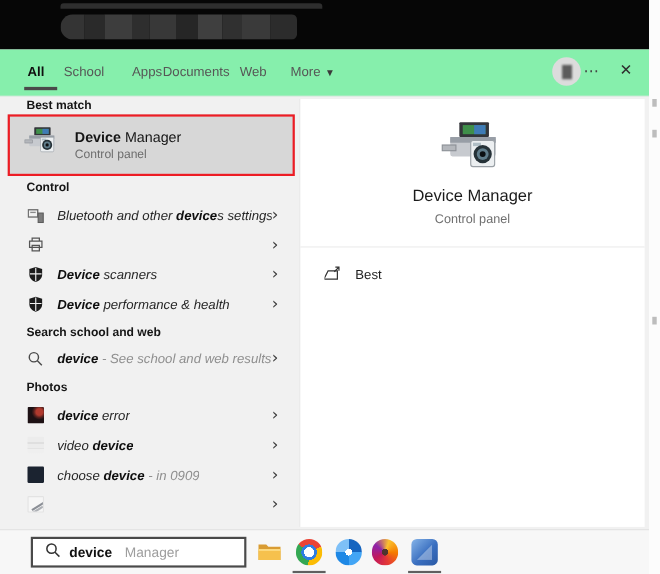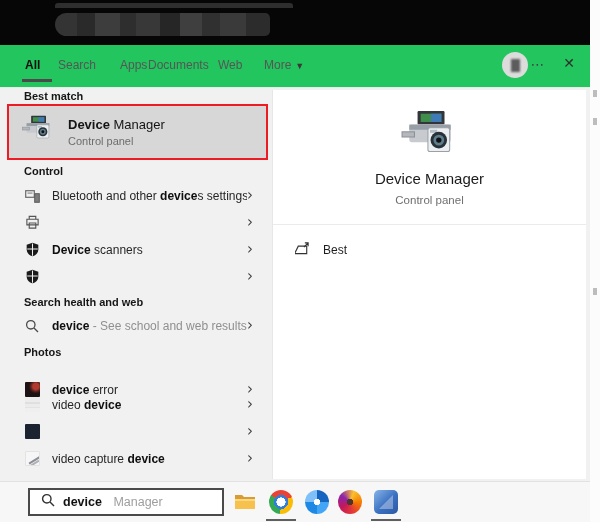--- a/index.html
+++ b/index.html
@@ -6,21 +6,21 @@
   html,body { width:600px; height:522px; background:#fff; font-family:"Liberation Sans","DejaVu Sans",sans-serif; overflow:hidden; }
   .screen { position:relative; width:600px; height:522px; background:#fff; }
 
   
   .titlebar { position:absolute; left:0; top:0; width:590px; height:45px; background:#060606; }
   .tabhint { position:absolute; left:55px; top:3px; width:238px; height:5px; background:#2e2e2e; border-radius:3px 3px 0 0; }
   .redact { position:absolute; left:55px; top:13px; width:215px; height:23px; border-radius:12px 5px 5px 12px; overflow:hidden; display:flex; }
   .redact i { display:block; height:100%; }
 
   
-  .tabbar { position:absolute; left:0; top:45px; width:590px; height:43px; background:#22c55e; border-bottom:1px solid #e9e9e9; }
+  .tabbar { position:absolute; left:0; top:45px; width:590px; height:43px; background:#86efac; border-bottom:1px solid #e9e9e9; }
   .tab { position:absolute; top:13px; font-size:12px; color:#565656; cursor:default; white-space:nowrap; }
   .tab.active { color:#0f0f0f; font-weight:bold; }
   .tab .caret { font-size:9px; color:#3a3a3a; margin-left:4px; }
   .tab-underline { position:absolute; left:22px; top:34px; width:30px; height:3px; background:#4a4a4a; }
   .avatar { position:absolute; left:502px; top:7px; width:26px; height:26px; border-radius:50%; background:#dcdcdc; display:flex; align-items:center; justify-content:center; }
   .avatar i { display:block; width:9px; height:13px; background:#5c5c5c; filter:blur(1px); }
   .dots { position:absolute; left:527px; top:11px; width:22px; text-align:center; font-size:14px; color:#444; letter-spacing:1px; }
   .closex { position:absolute; left:560px; top:10px; width:18px; text-align:center; font-size:14px; color:#2f2f2f; }
 
   
@@ -29,21 +29,21 @@
 
   .bmframe { position:absolute; left:7px; top:16px; width:261px; height:56px; background:#d7d7d7; border:2px solid #ed1c24; }
   .bmitem { display:flex; align-items:center; height:100%; padding-left:13px; gap:14px; }
   .bmtext { display:flex; flex-direction:column; gap:3px; }
   .bmtitle { font-size:13px; color:#141414; }
   .bmtitle b { font-weight:bold; }
   .bmsub { font-size:11px; color:#6d6d6d; }
 
   .row { position:absolute; left:0; width:272px; height:27px; display:flex; align-items:center; padding:0 19px 0 24px; }
   .ric { flex:0 0 16px; width:16px; display:flex; align-items:center; justify-content:center; margin-right:12px; }
-  .rt { font-size:12px; color:#262626; white-space:nowrap; overflow:hidden; }
+  .rt { font-size:12px; color:#262626; white-space:nowrap; overflow:hidden;font-style:italic; }
   .rt b { font-weight:bold; color:#0f0f0f; }
   .rt .meta { color:#8f8f8f; }
   .chev { margin-left:auto; color:#3d3d3d; font-size:15px; line-height:1; font-family:"DejaVu Sans",sans-serif; }
 
   .thumb { width:15px; height:15px; border-radius:1px; }
   .th-darkred { background:#1d1114 radial-gradient(circle at 72% 30%, #b03a2e 0 3px, rgba(176,58,46,.4) 5px, transparent 7px); }
   .th-light { background:linear-gradient(#ececec 0 5px, #dfdfdf 5px 7px, #ececec 7px 10px, #e3e3e3 10px 11px, #efefef 11px); }
   .th-navy { background:#1b2330; }
   .th-pens { background:#f6f6f6; position:relative; overflow:hidden; border:1px solid #e3e3e3; }
   .th-pens:before { content:""; position:absolute; left:2px; top:7px; width:14px; height:2px; background:#8b8f96; transform:rotate(-32deg); }
@@ -91,21 +91,21 @@
         <i style="width:20px;background:#262626"></i>
         <i style="width:22px;background:#3f3f3f"></i>
         <i style="width:18px;background:#303030"></i>
         <i style="width:26px;background:#3a3a3a"></i>
         <i style="width:24px;background:#2c2c2c"></i>
     </div>
   </div>
 
   <div class="tabbar">
     <div class="tab active" style="left:25px"><span>All</span></div>
-    <div class="tab" style="left:58px"><span>Search</span></div>
+    <div class="tab" style="left:58px"><span>School</span></div>
     <div class="tab" style="left:120px"><span>Apps</span></div>
     <div class="tab" style="left:148px"><span>Documents</span></div>
     <div class="tab" style="left:218px"><span>Web</span></div>
     <div class="tab" style="left:264px"><span>More</span><span class="caret">▼</span></div>
     <div class="tab-underline"></div>
     <div class="avatar">
         <i></i>
       </div>
     <div class="dots">⋯</div>
     <div class="closex">✕</div>
@@ -173,66 +173,67 @@
       <span class="chev">›</span>
     </div>
 
     <div class="row" style="top:175px">
       <span class="ric">
         <svg width="15" height="15" viewBox="0 0 16 16">
             <path d="M8 0.8 L14.2 2.8 V8 C14.2 11.8 11.4 14.3 8 15.3 C4.6 14.3 1.8 11.8 1.8 8 V2.8 Z" fill="#1b1b1b"></path>
             <path d="M8 1.5 V14.6 M2.4 7.4 H13.6" stroke="#f1f1f1" stroke-width="1.1"></path>
           </svg>
       </span>
-      <span class="chev">›</span>
-    </div>
-
-    <div class="seclabel" style="top:208px">Search health and web</div>
+      <span class="rt"><span></span><b>Device</b><span> performance &amp; health</span></span>
+      <span class="chev">›</span>
+    </div>
+
+    <div class="seclabel" style="top:208px">Search school and web</div>
 
     <div class="row" style="top:224px">
       <span class="ric">
         <svg width="14" height="14" viewBox="0 0 14 14">
             <circle cx="5.8" cy="5.8" r="4.2" fill="none" stroke="#4a4a4a" stroke-width="1.3"></circle>
             <line x1="9" y1="9" x2="13" y2="13" stroke="#4a4a4a" stroke-width="1.3"></line>
           </svg>
       </span>
       <span class="rt"><span></span><b>device</b><span></span><span class="meta"> - See school and web results</span></span>
       <span class="chev">›</span>
     </div>
 
     <div class="seclabel" style="top:258px">Photos</div>
 
-    <div class="row" style="top:288px">
+    <div class="row" style="top:276px">
       <span class="ric">
           <span class="thumb th-darkred"></span>
         </span>
       <span class="rt"><span></span><b>device</b><span> error</span><span class="meta"></span></span>
       <span class="chev">›</span>
     </div>
 
     <div class="row" style="top:303px">
       <span class="ric">
           <span class="thumb th-light"></span>
         </span>
       <span class="rt"><span>video </span><b>device</b><span></span><span class="meta"></span></span>
       <span class="chev">›</span>
     </div>
 
     <div class="row" style="top:330px">
       <span class="ric">
           <span class="thumb th-navy"></span>
         </span>
+      <span class="rt"><span>choose </span><b>device</b><span></span><span class="meta"> - in 0909</span></span>
       <span class="chev">›</span>
     </div>
 
     <div class="row" style="top:357px">
       <span class="ric">
           <span class="thumb th-pens"></span>
         </span>
-      <span class="rt"><span>video capture </span><b>device</b><span></span><span class="meta"></span></span>
       <span class="chev">›</span>
     </div>
 
     <div class="rightpanel">
       <div class="bigicon">
         <svg width="58" height="58" viewBox="0 0 56 56">
           <rect x="16" y="3" width="26" height="13" rx="1" fill="#33353a"></rect>
           <rect x="19" y="5.5" width="20" height="8" fill="#3f8f4a"></rect>
           <rect x="29" y="5.5" width="10" height="8" fill="#3f78c9" opacity="0.85"></rect>
           <rect x="8" y="16" width="40" height="17" rx="2" fill="#c7cacf"></rect>

